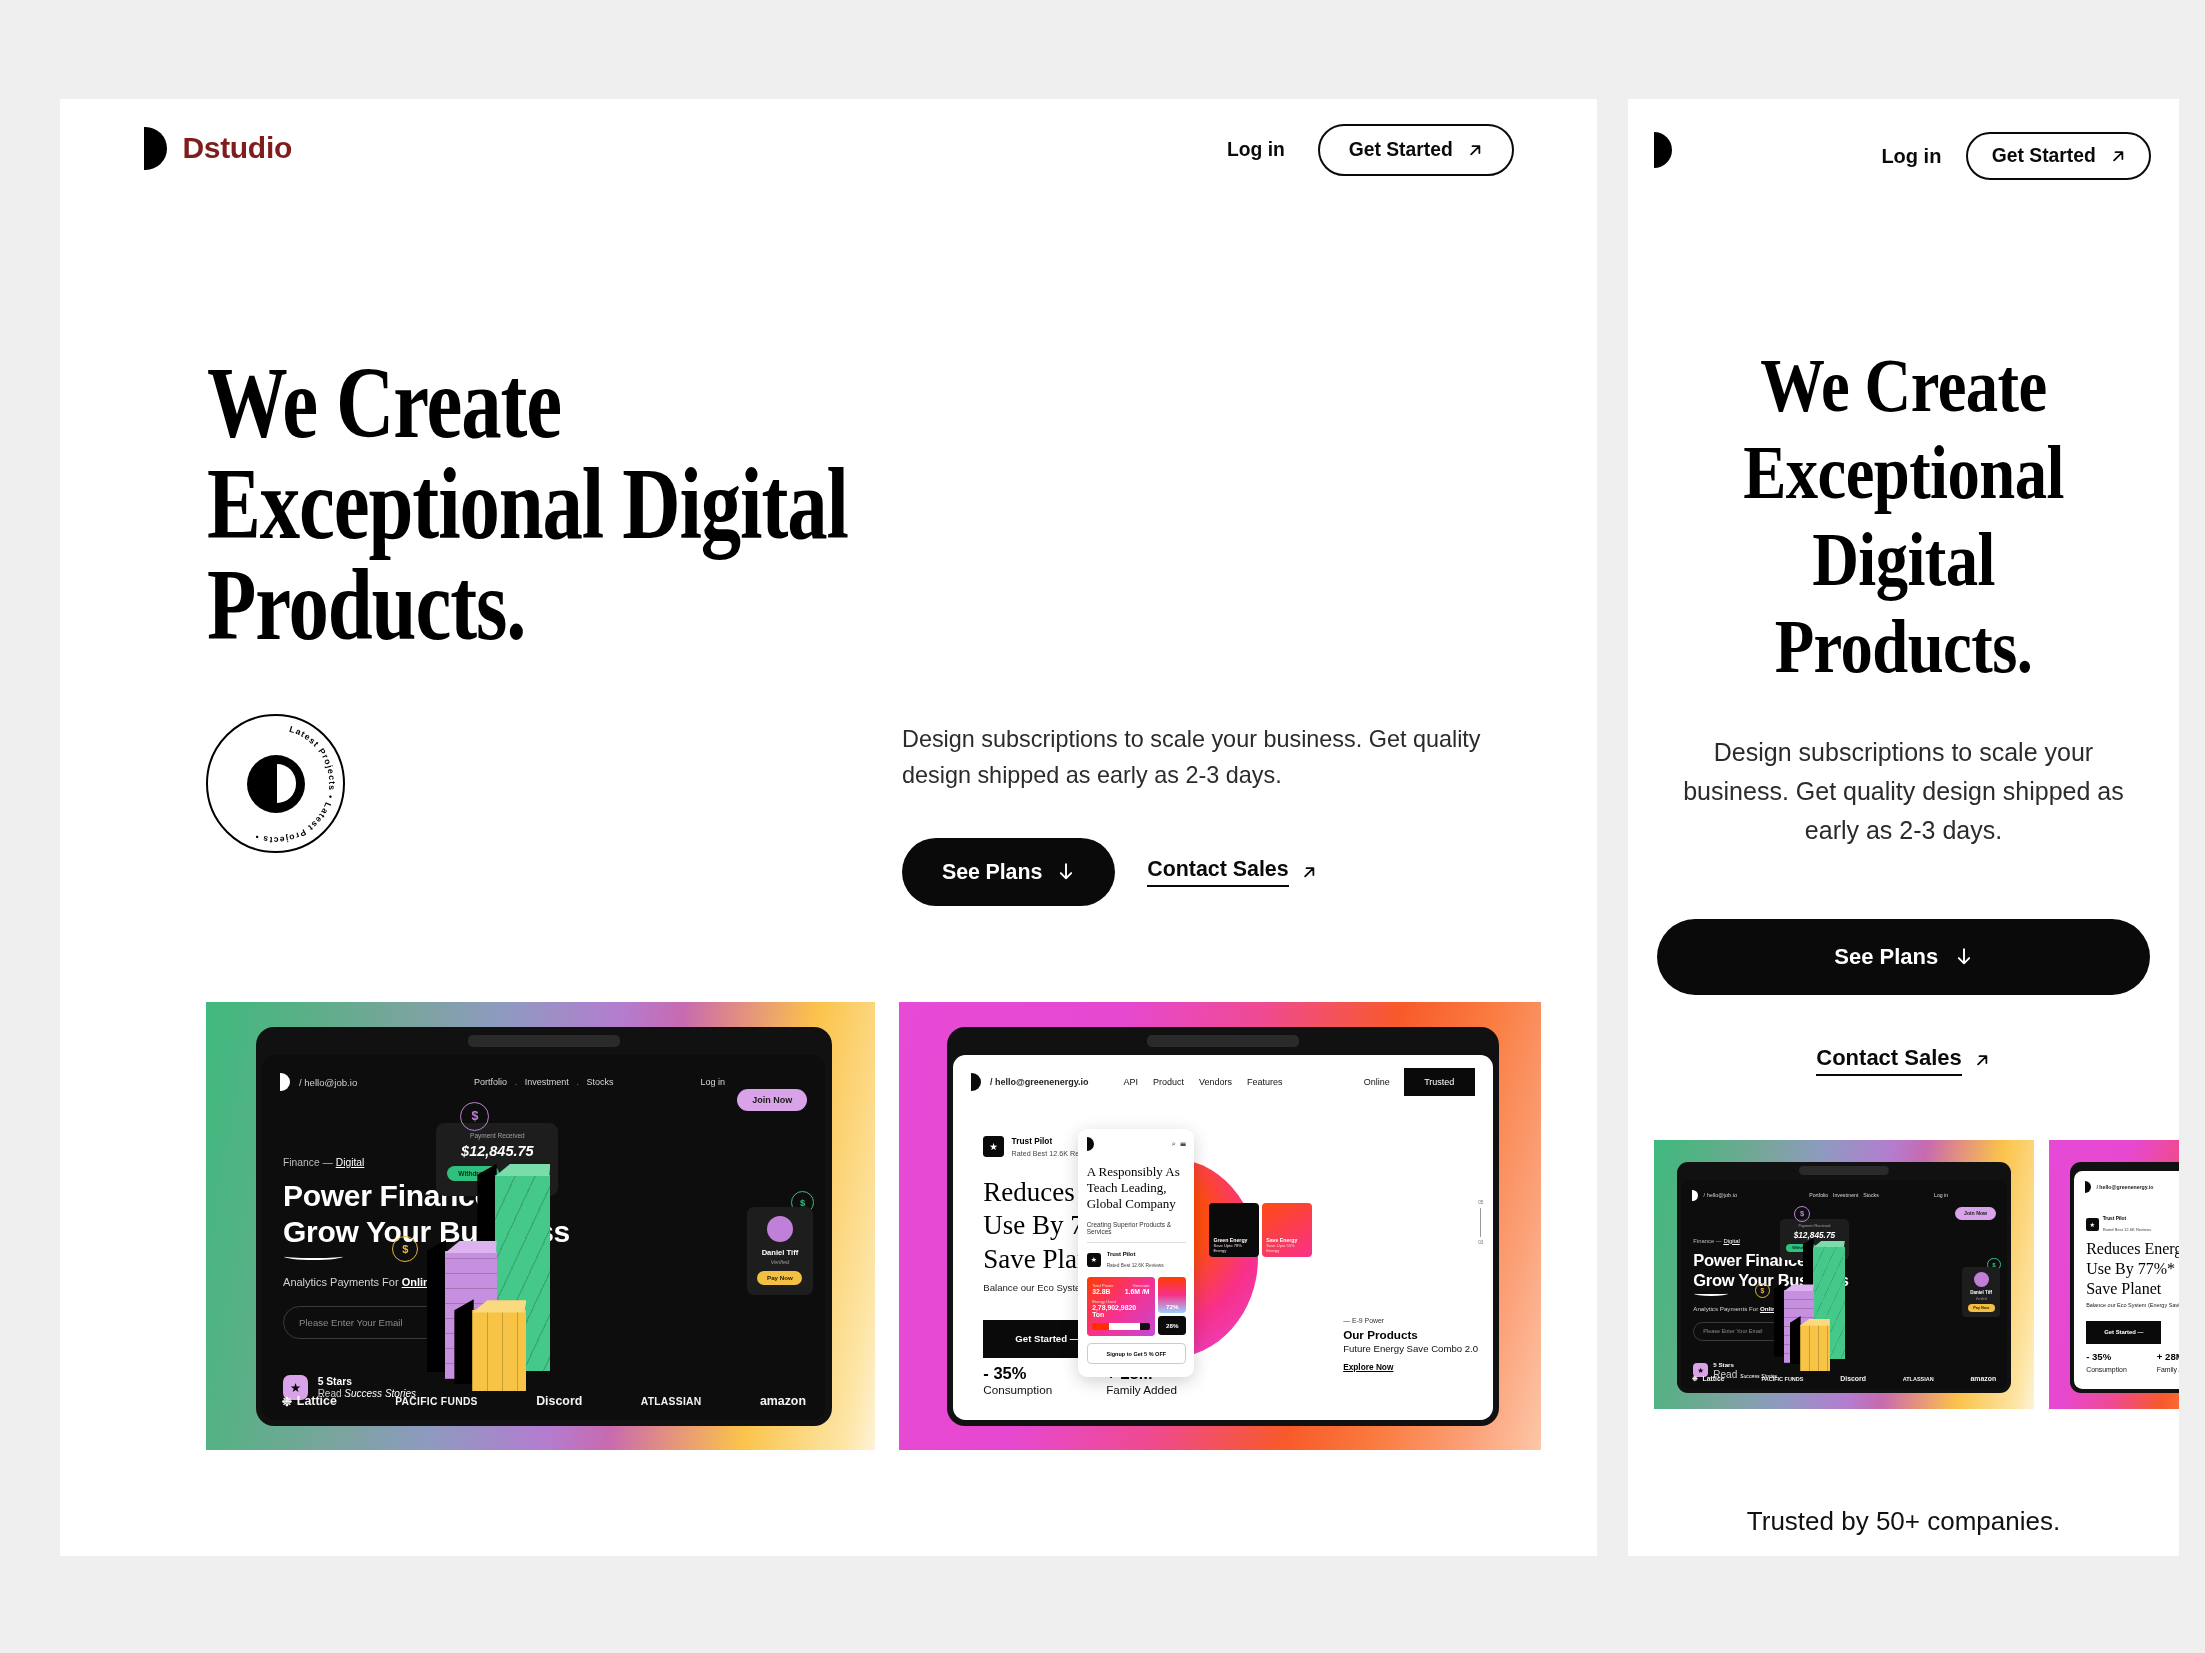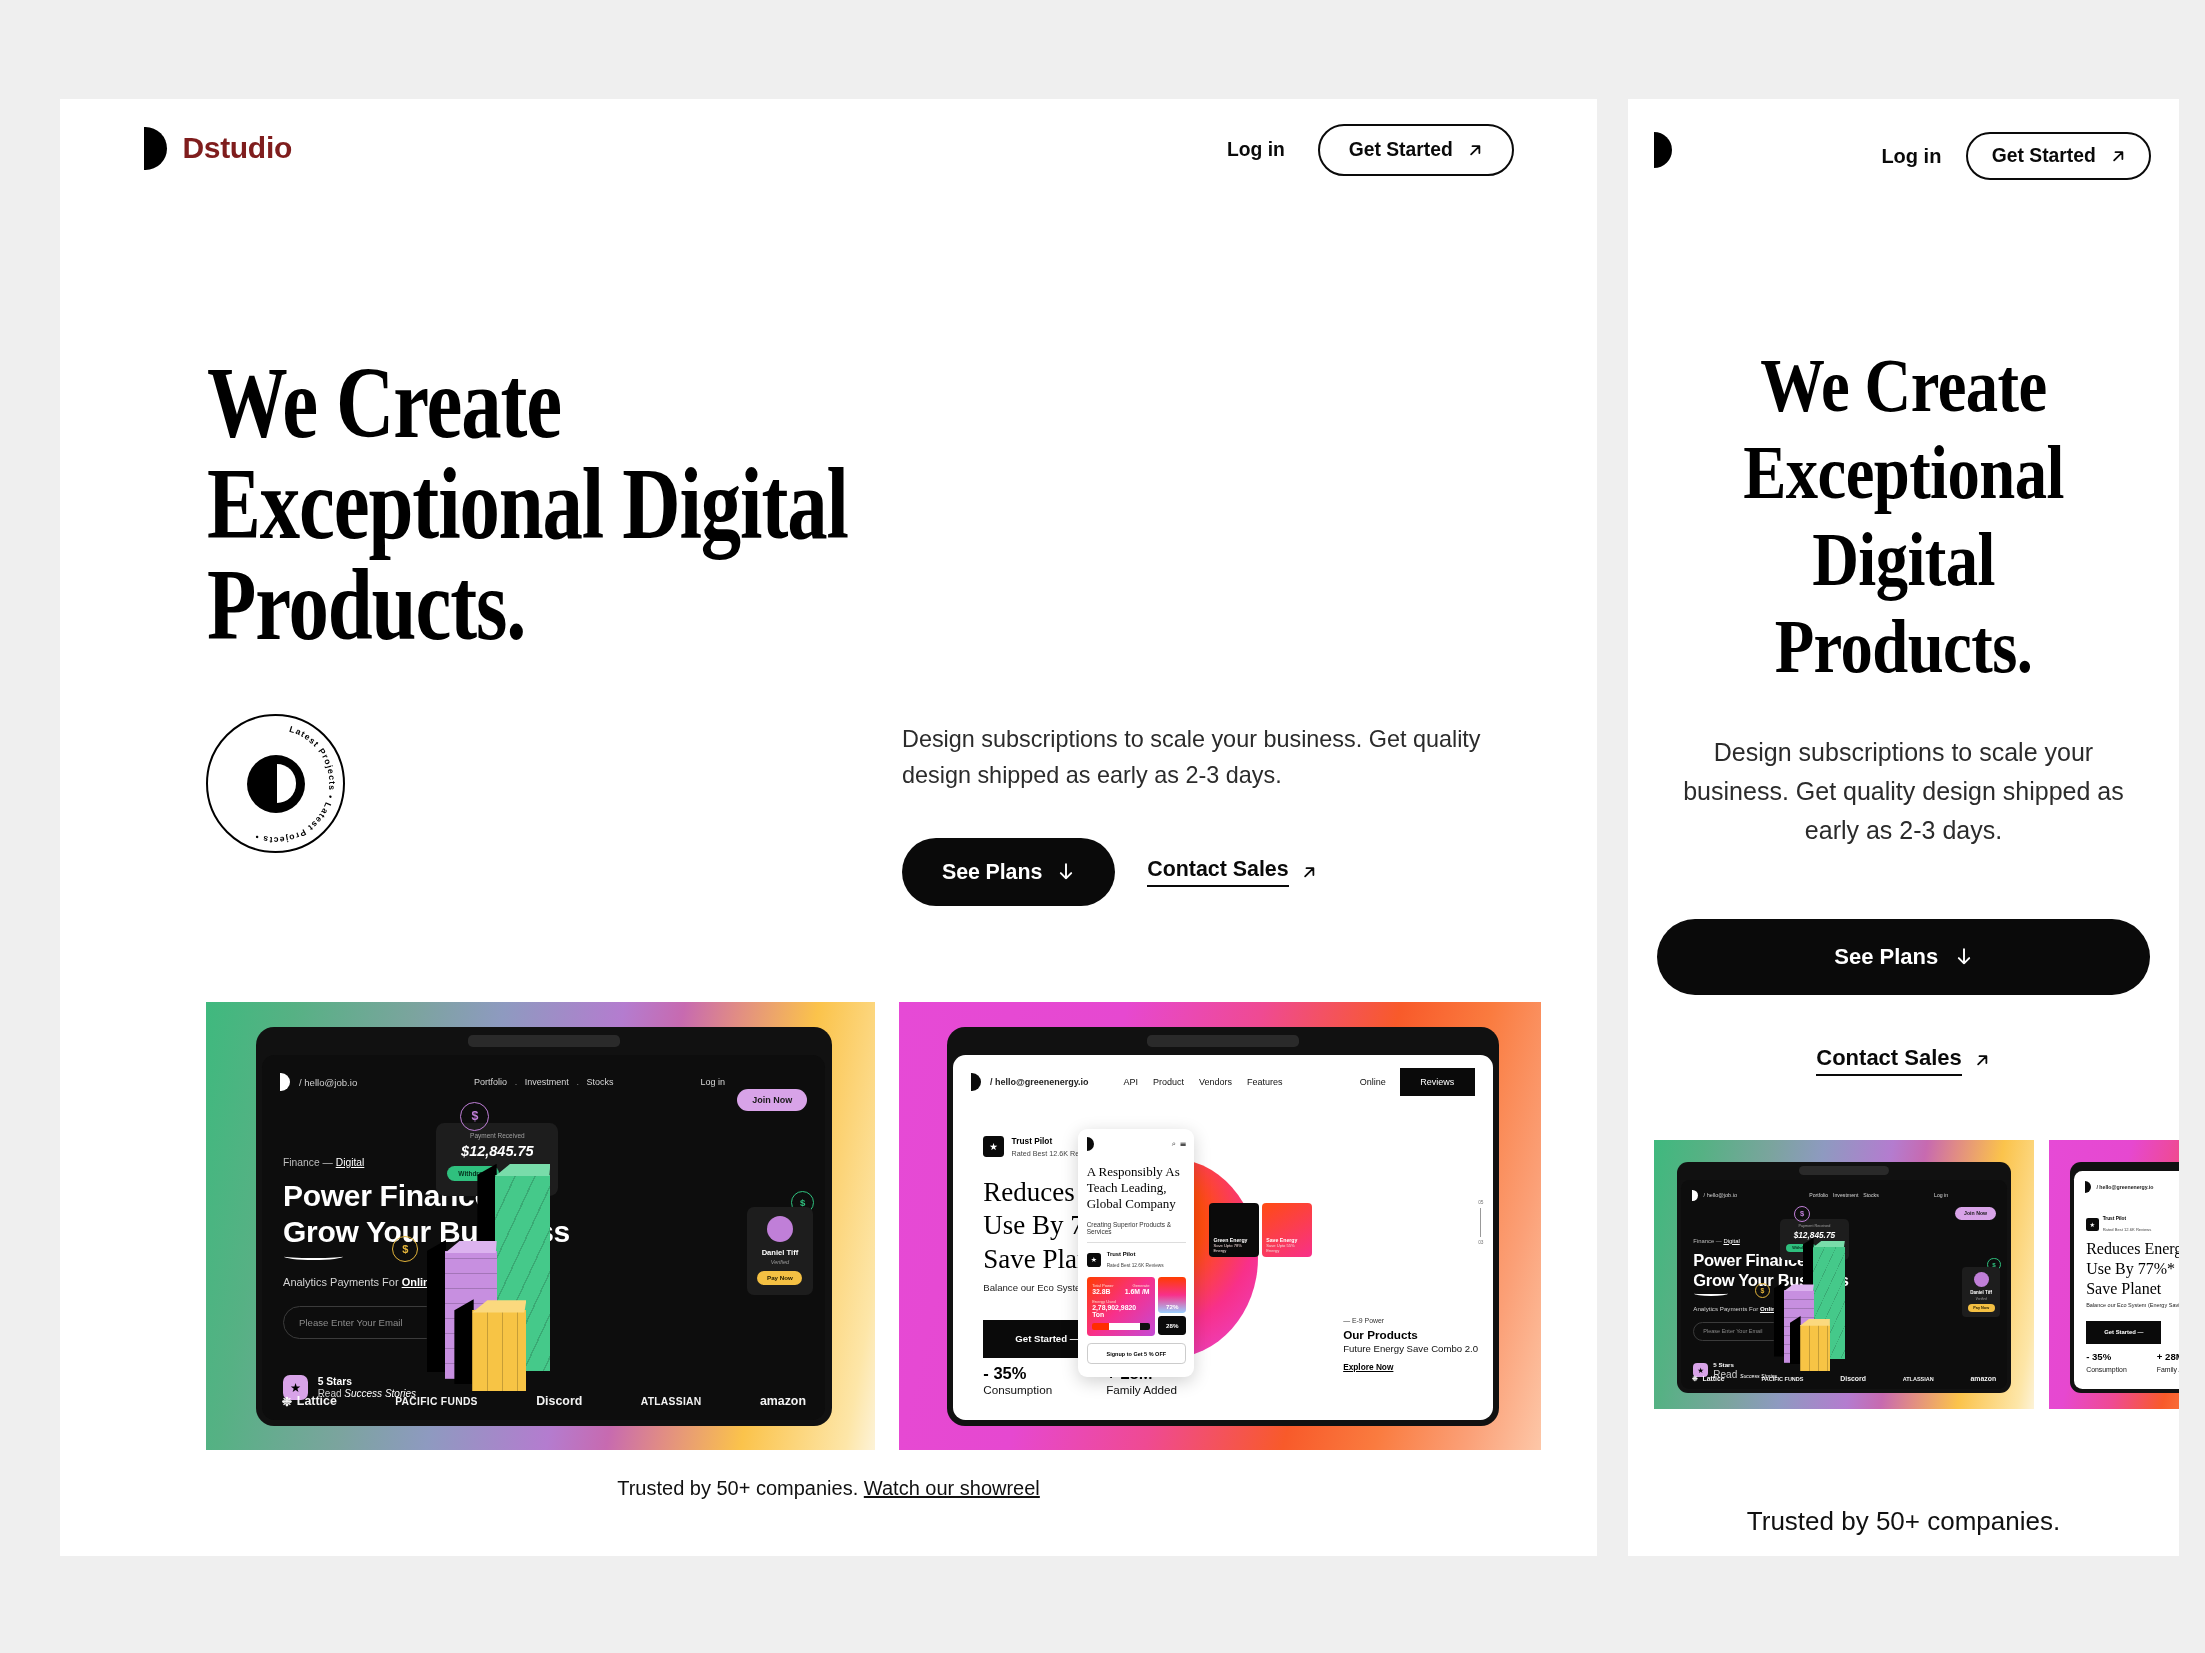--- a/index.html
+++ b/index.html
@@ -401,21 +401,21 @@
               <span class="s2-logo"></span>
               <span class="s2-mail">/ hello@greenenergy.io</span>
               <span class="s2-nav">
                 <span>API</span>
                 <span>Product</span>
                 <span>Vendors</span>
                 <span>Features</span>
               </span>
               <span class="s2-right">
                 <span class="lg">Online</span>
-                <span class="s2-reg">Reviews</span>
+                <span class="s2-reg">Trusted</span>
               </span>
             </div>
 
             <div class="tp">
               <div class="sq">★</div>
               <div>
                 <b>Trust Pilot</b>
                 <span>Rated Best 12.6K Reviews</span>
               </div>
             </div>
@@ -498,24 +498,20 @@
             <div class="axis">
               <div>05</div>
               <div class="ln2"></div>
               <div>03</div>
             </div>
           </div>
         </div>
       </div>
     </div>
 
-    <div class="trusted">
-      <span>Trusted by 50+ companies.</span>
-      <u>Watch our showreel</u>
-    </div>
 
     <div class="logos">
       <div class="lg-item">getaround</div>
       <div class="lg-item">Upwork</div>
       <div class="lg-item">
           <span style="font-size:27.6px;">❉</span>
           <span>Lattice</span>
         </div>
       <div class="lg-item thin">zendesk</div>
       <div class="lg-item">D∕LL</div>

